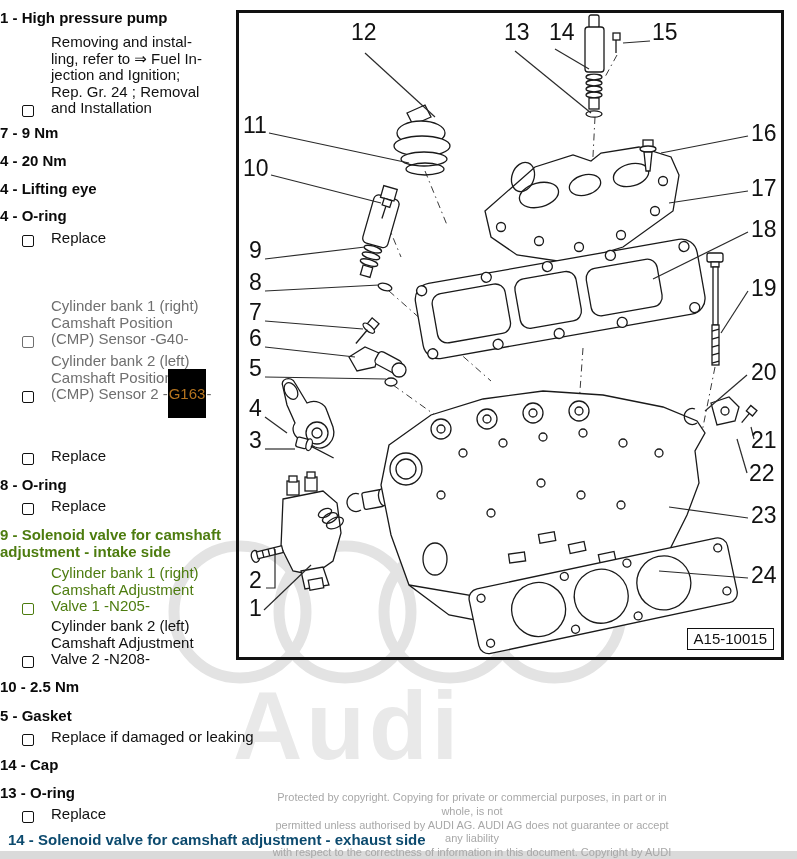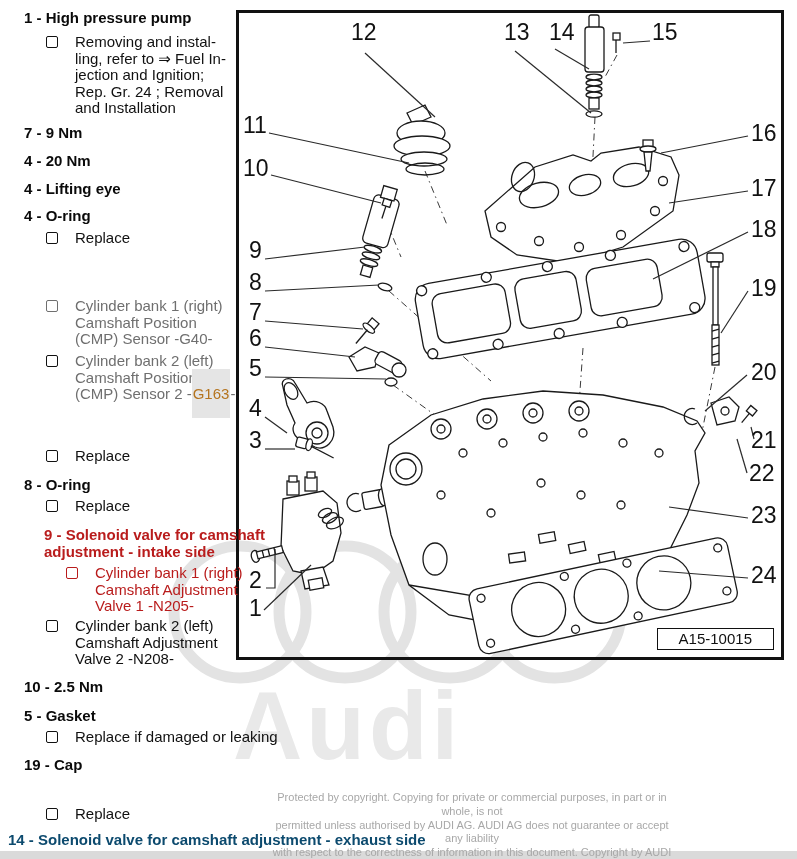--- a/index.html
+++ b/index.html
@@ -9,46 +9,46 @@
   }
   
   .wm-rings{position:absolute;left:150px;top:512px;z-index:0;}
   .wm-word{
     position:absolute;left:233px;top:676px;z-index:0;
     font-size:96px;font-weight:bold;letter-spacing:4px;color:#e9e9e9;
     font-family:"Liberation Sans", sans-serif;line-height:100px;text-align:center;
   }
   .bottom-strip{position:absolute;left:0;top:851px;width:797px;height:8px;background:#dadada;z-index:1;}
   
-  .col{position:absolute;left:24px;top:0;width:235px;height:859px;z-index:3;}
+  .col{position:absolute;left:0;top:0;width:235px;height:859px;z-index:3;}
   .head{
     position:absolute;left:0;width:235px;font-weight:bold;font-size:15px;line-height:17px;
     white-space:pre-line;color:#0a0a0a;
   }
-  .bullet{position:absolute;left:22px;width:212px;display:flex;gap:17px;align-items:flex-start;}
+  .bullet{position:absolute;left:22px;width:212px;display:flex;gap:17px;align-items:flex-end;}
   .cb{width:10px;height:10px;border:1.8px solid currentColor;border-radius:2px;flex:none;margin-top:2px;}
   .bt{white-space:pre-line;font-size:15px;line-height:16.5px;}
   .fade1{color:#6f6f6f;}
-  .fade2{color:#b91c1c;margin-left:20px;}
-  .hl{background:#e5e5e5;color:#b5741f;padding:16px 1px;}
+  .fade2{color:#4d7c0f;}
+  .hl{background:#000000;color:#b5741f;padding:16px 1px;}
   .item14{position:absolute;left:8px;top:831px;width:740px;font-weight:bold;font-size:15px;z-index:4;color:#0c4a6e;}
   
   .copyright{
     position:absolute;left:272px;top:791px;width:400px;z-index:4;
     font-size:11px;line-height:13.8px;color:#a8a8a8;text-align:center;white-space:pre-line;
   }
   
   .diagram-box{
     position:absolute;left:236px;top:10px;width:542px;height:644px;
     border:3px solid #111;z-index:2;background:transparent;
   }
   .diagram-box svg.draw{position:absolute;left:0;top:0;}
   .figcode{
     position:absolute;right:7px;bottom:7px;border:1.5px solid #111;background:#fff;
-    padding:0 21px;font-size:15px;line-height:20px;z-index:3;
+    padding:0 6px;font-size:15px;line-height:20px;z-index:3;
   }
   
   .p{stroke:#1a1a1a;stroke-width:1.3;fill:none;}
   .pw{stroke:#1a1a1a;stroke-width:1.3;fill:#fff;}
   .ld{stroke:#2a2a2a;stroke-width:1.2;fill:none;}
   .dd{stroke:#3a3a3a;stroke-width:1;fill:none;stroke-dasharray:7 4 1.5 4;}
   text.callout{font-family:"Liberation Sans",sans-serif;font-size:23px;fill:#111;}
 </style>
 </head>
 <body>
@@ -126,22 +126,23 @@
   </div>
 
   <div class="head" style="top:678px">10 - 2.5 Nm</div>
 
   <div class="head" style="top:707px">5 - Gasket</div>
   <div class="bullet" style="top:729px;width:300px">
     <span class="cb"></span>
     <div class="bt">Replace if damaged or leaking</div>
   </div>
 
-  <div class="head" style="top:756px">19 - Cap</div>
-
+  <div class="head" style="top:756px">14 - Cap</div>
+
+  <div class="head" style="top:784px">13 - O-ring</div>
   <div class="bullet" style="top:806px">
     <span class="cb"></span>
     <div class="bt">Replace</div>
   </div>
 </div>
 
 <div class="item14">14 - Solenoid valve for camshaft adjustment - exhaust side</div>
 
 <div class="copyright">Protected by copyright. Copying for private or commercial purposes, in part or in whole, is not
 permitted unless authorised by AUDI AG. AUDI AG does not guarantee or accept any liability

